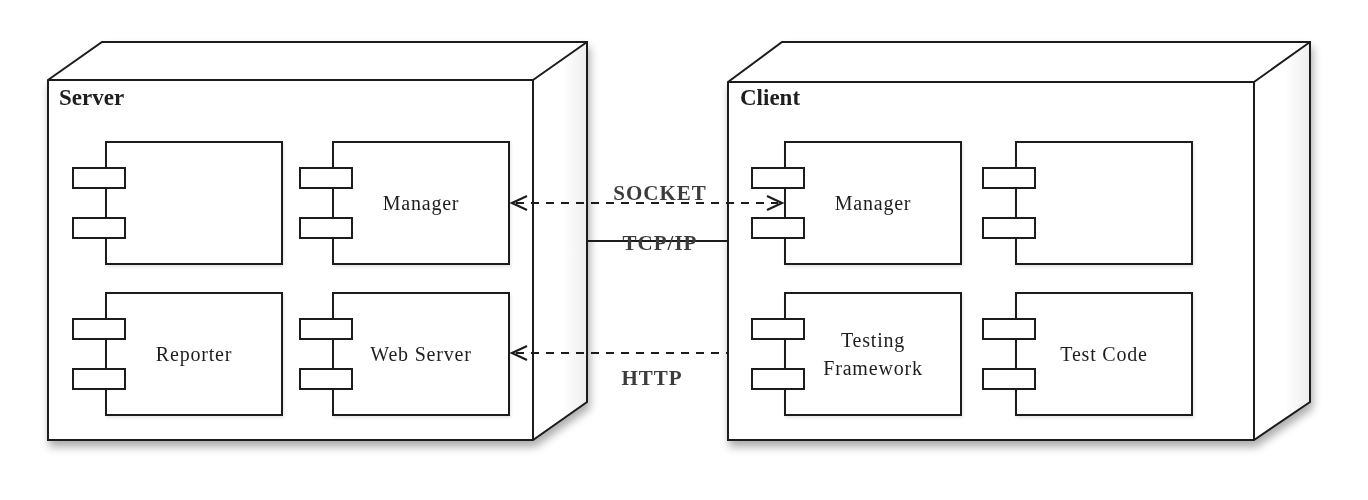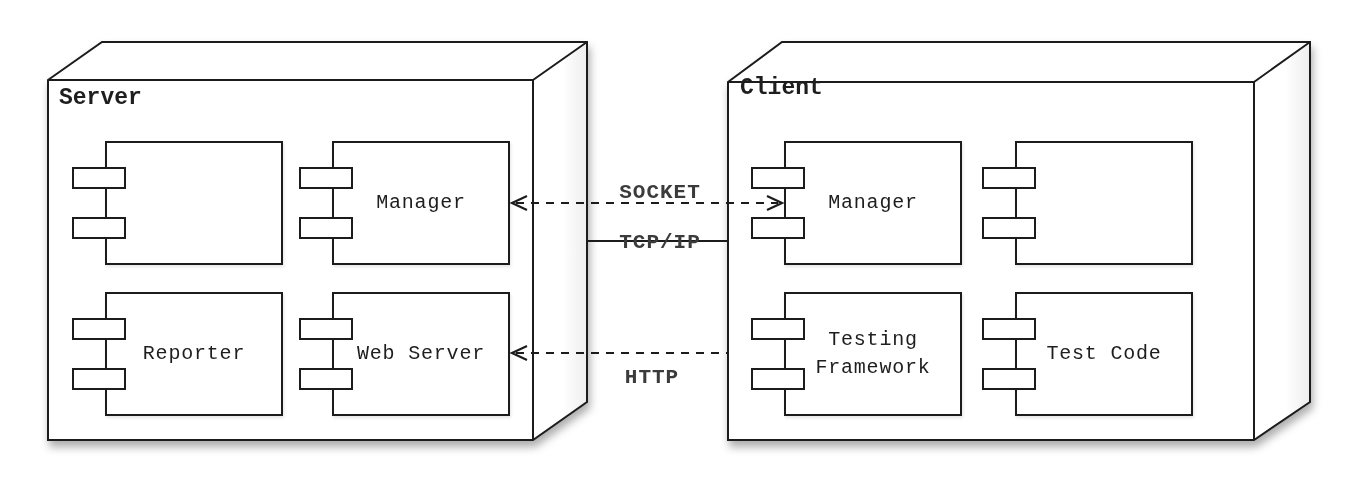--- a/index.html
+++ b/index.html
@@ -5,21 +5,21 @@
   html, body {
     margin: 0;
     padding: 0;
     background: #ffffff;
   }
   .canvas {
     position: relative;
     width: 1368px;
     height: 500px;
     background: var(--bg, #ffffff);
-    font-family: Liberation Mono, monospace;
+    font-family: Liberation Serif, serif;
     overflow: hidden;
   }
   .diagram-svg {
     position: absolute;
     left: 0; top: 0;
     width: 1368px;
     height: 500px;
   }
   .shell {
     fill: #ffffff;
@@ -134,21 +134,21 @@
 
     <path class="conn-solid" d="M588 241 H728"></path>
 
     <g>
       <path class="conn-dash" d="M516 353 H728"></path>
       <path class="arrowhead" d="M527 346 L512 353 L527 360"></path>
     </g>
   </svg>
 
   <div class="node-title" style="left:59px; top:85px;">Server</div>
-  <div class="node-title" style="left:740px; top:75px;">Client</div>
+  <div class="node-title" style="left:740px; top:85px;">Client</div>
 
   <div class="component" style="left:105px; top:141px;">
     <span class="port-tab t1"></span>
     <span class="port-tab t2"></span>
   </div>
   <div class="component" style="left:332px; top:141px;">
     <span class="port-tab t1"></span>
     <span class="port-tab t2"></span>
     <span class="component-label">Manager</span>
   </div>

